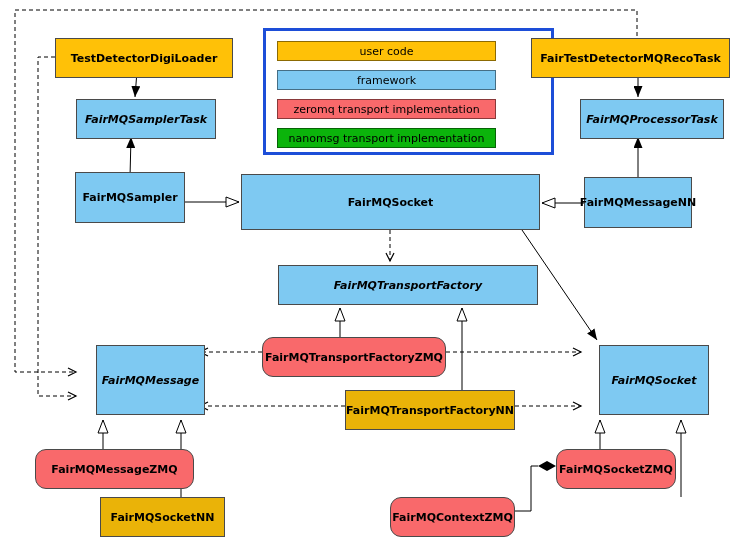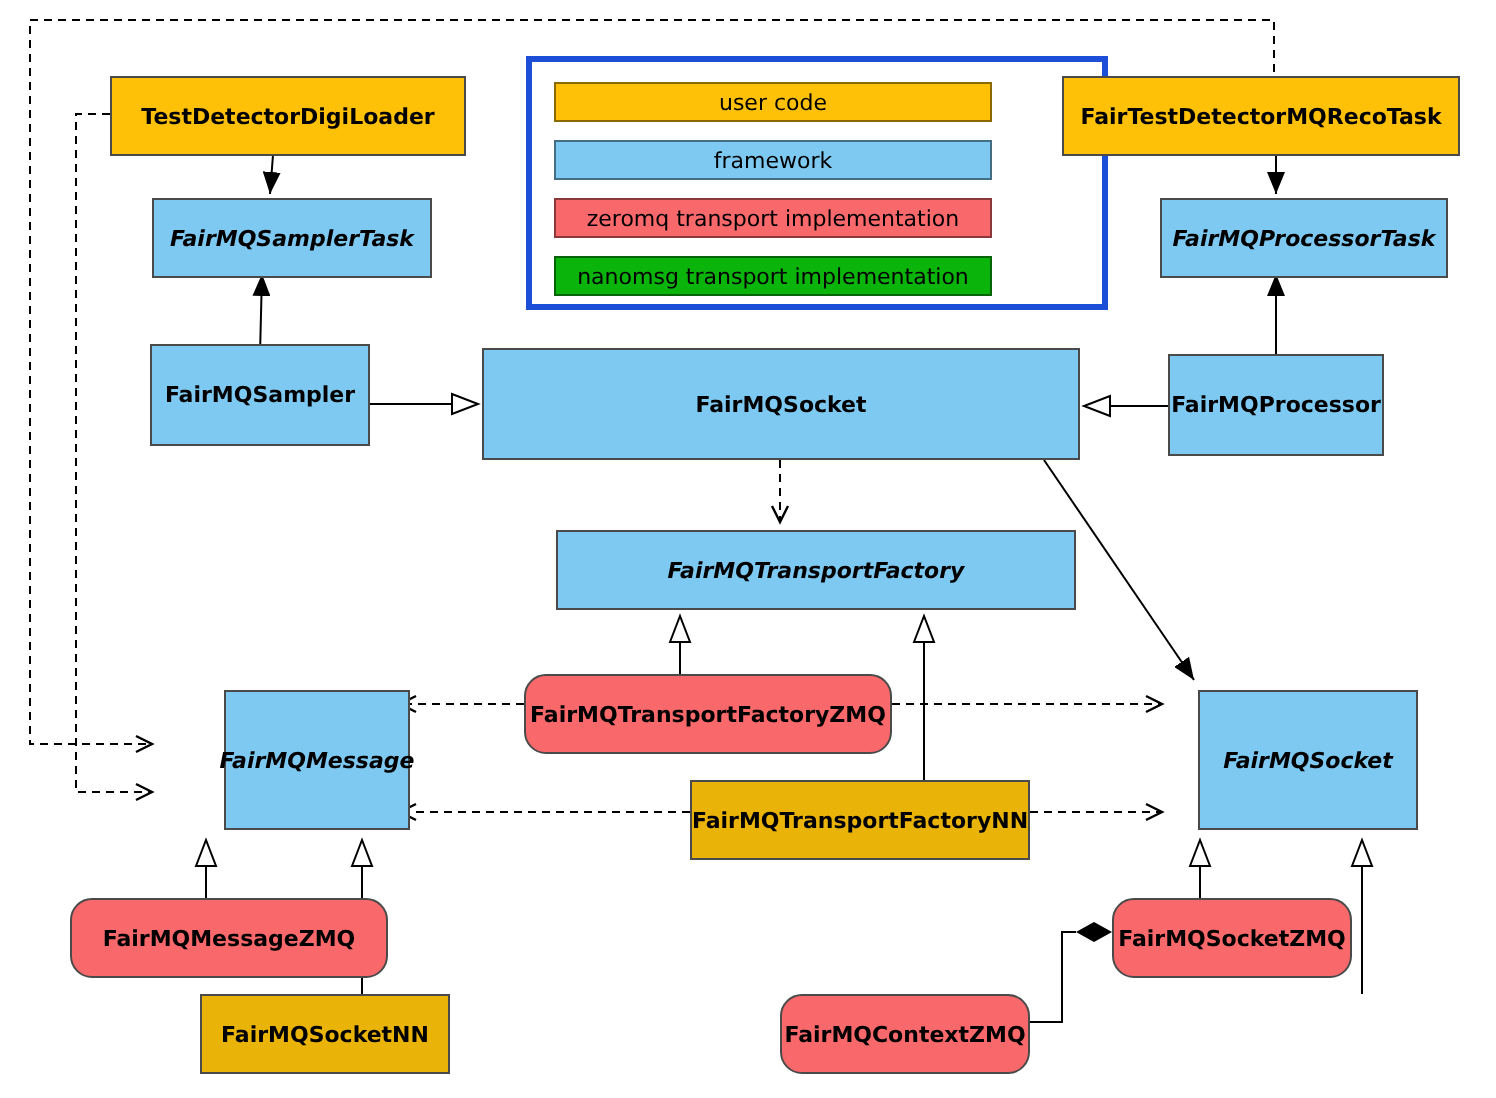--- a/index.html
+++ b/index.html
@@ -88,27 +88,27 @@
   <div class="node yellow" style="left:531px;top:38px;width:199px;height:33px">FairTestDetectorMQRecoTask</div>
 
   <div class="node blue abstract" style="left:62px;top:99px;width:140px;height:33px">FairMQSamplerTask</div>
 
   <div class="node blue abstract" style="left:566px;top:99px;width:144px;height:33px">FairMQProcessorTask</div>
 
   <div class="node blue" style="left:75px;top:172px;width:110px;height:51px">FairMQSampler</div>
 
   <div class="node blue" style="left:241px;top:174px;width:299px;height:56px">FairMQSocket</div>
 
-  <div class="node blue" style="left:584px;top:177px;width:108px;height:51px">FairMQProcessor</div>
+  <div class="node blue" style="left:584px;top:177px;width:108px;height:51px">FairMQMessageNN</div>
 
   <div class="node blue abstract" style="left:264px;top:265px;width:260px;height:38px">FairMQTransportFactory</div>
 
   <div class="node red" style="left:262px;top:337px;width:184px;height:31px">FairMQTransportFactoryZMQ</div>
 
-  <div class="node blue abstract" style="left:98px;top:345px;width:93px;height:70px">FairMQMessage</div>
+  <div class="node blue abstract" style="left:82px;top:345px;width:109px;height:70px">FairMQMessage</div>
 
   <div class="node blue abstract" style="left:585px;top:345px;width:110px;height:70px">FairMQSocket</div>
 
   <div class="node green" style="left:345px;top:390px;width:170px;height:31px">FairMQTransportFactoryNN</div>
 
   <div class="node red" style="left:35px;top:449px;width:159px;height:31px">FairMQMessageZMQ</div>
 
   <div class="node green" style="left:100px;top:497px;width:125px;height:31px">FairMQSocketNN</div>
 
   <div class="node red" style="left:556px;top:449px;width:120px;height:31px">FairMQSocketZMQ</div>

